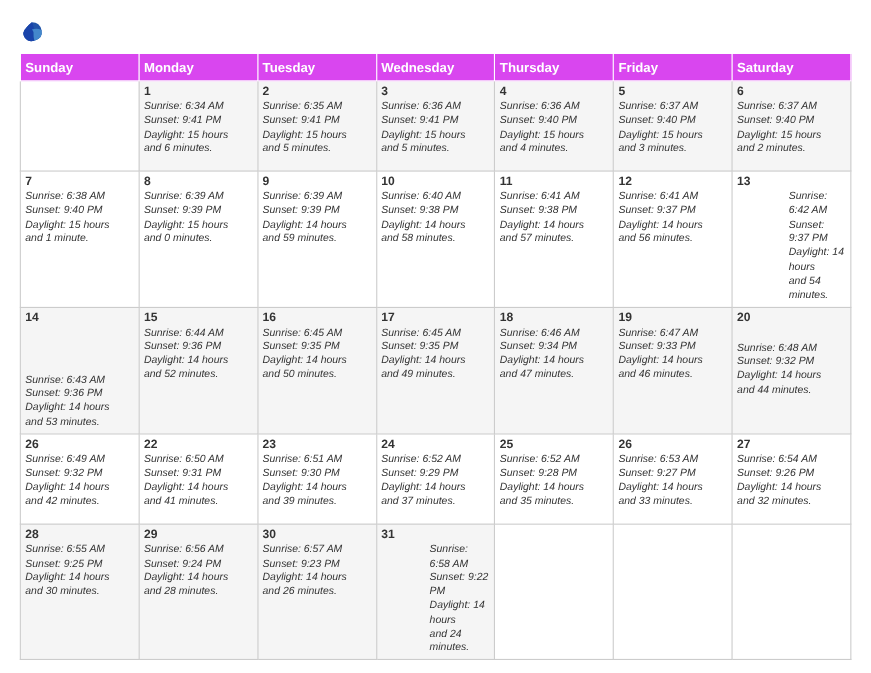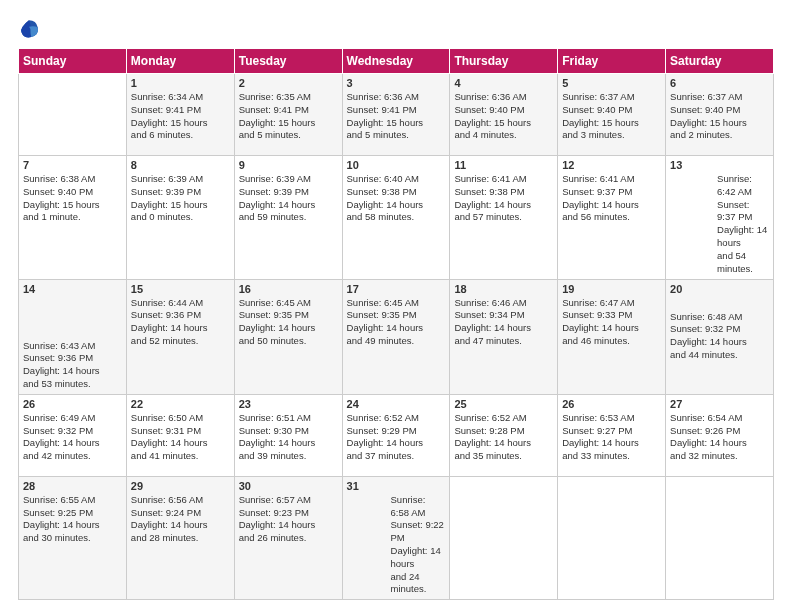--- a/index.html
+++ b/index.html
@@ -53,21 +53,21 @@
       font-size: 14px;
       color: #555;
       margin-top: 2px;
     }
     table {
       width: 100%;
       border-collapse: collapse;
       table-layout: fixed;
     }
     thead tr th {
-      background-color: #be185d;
+      background-color: #d946ef;
       color: #fff;
       font-size: 12px;
       font-weight: bold;
       padding: 5px 4px;
       text-align: left;
       border: 1px solid #fff;
     }
     tbody tr td {
       border: 1px solid #ccc;
       vertical-align: top;
@@ -86,20 +86,21 @@
       font-size: 11px;
       font-weight: bold;
       color: #333;
       display: block;
       margin-bottom: 2px;
     }
     .cell-text {
       font-size: 9.5px;
       color: #333;
       line-height: 1.35;
+      font-style: italic;
     }
     .empty-cell {
       background: #fff !important;
     }
   </style>
 </head>
 <body>
 
 <div class="page">
   <div class="header">

